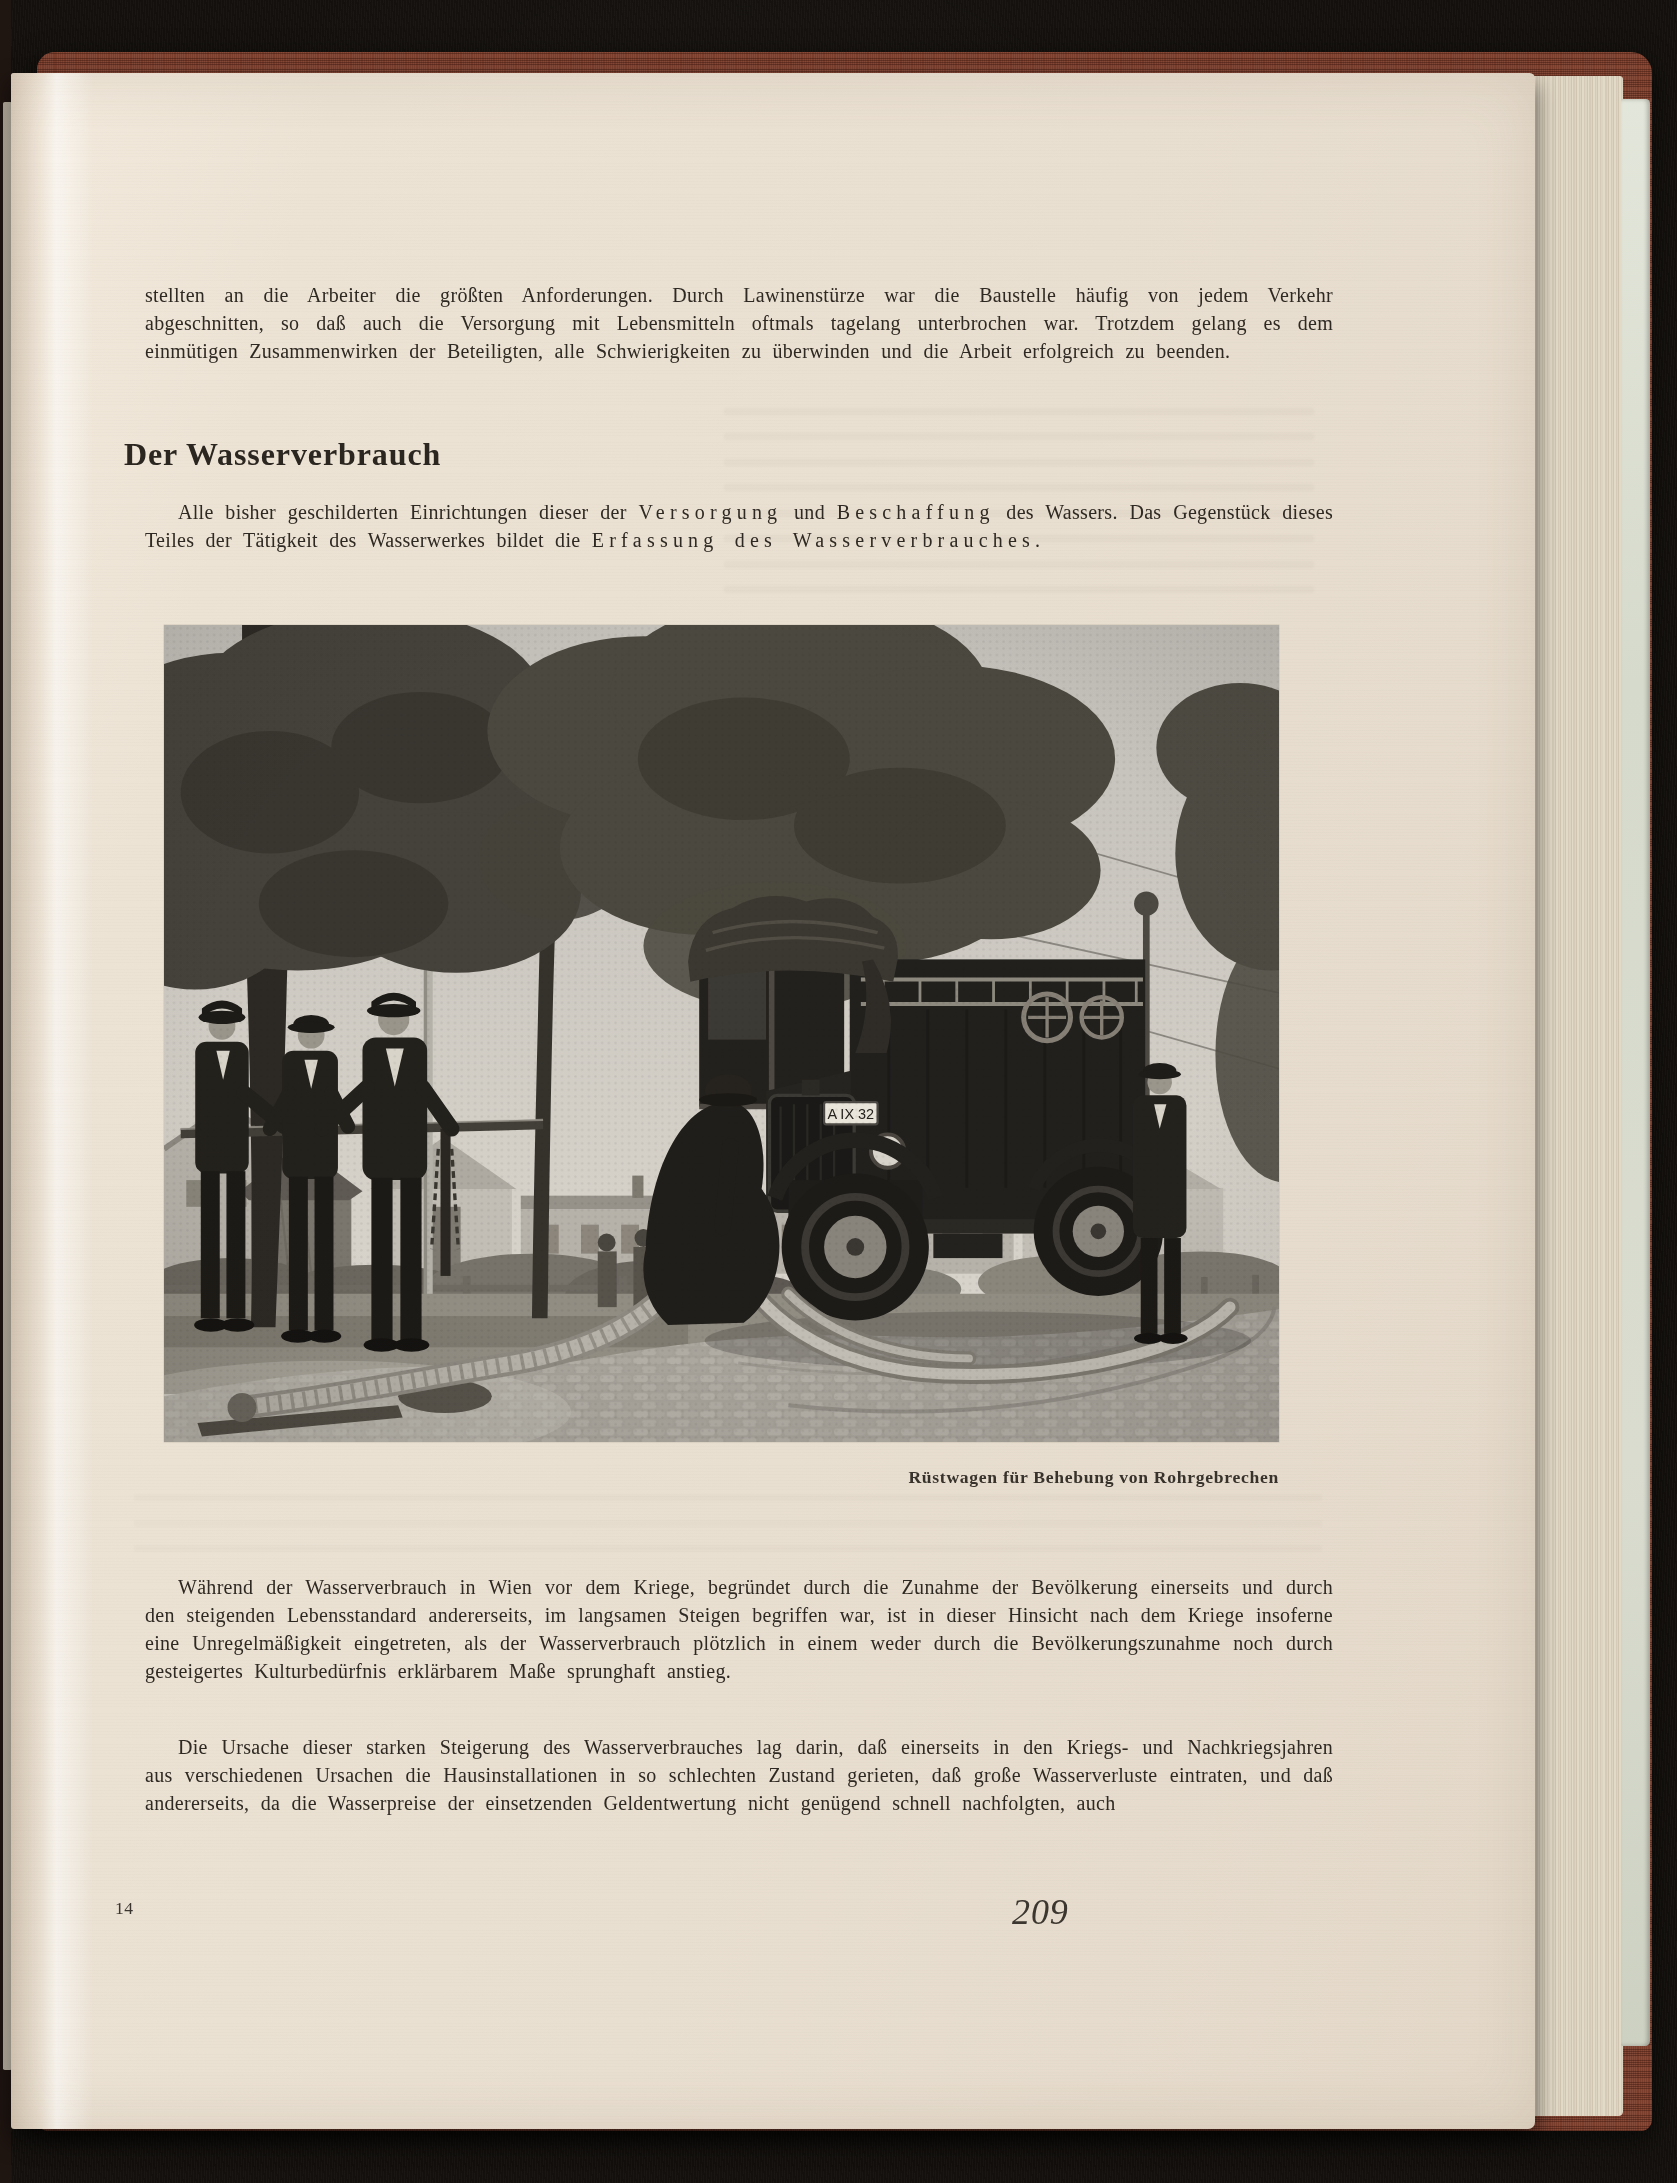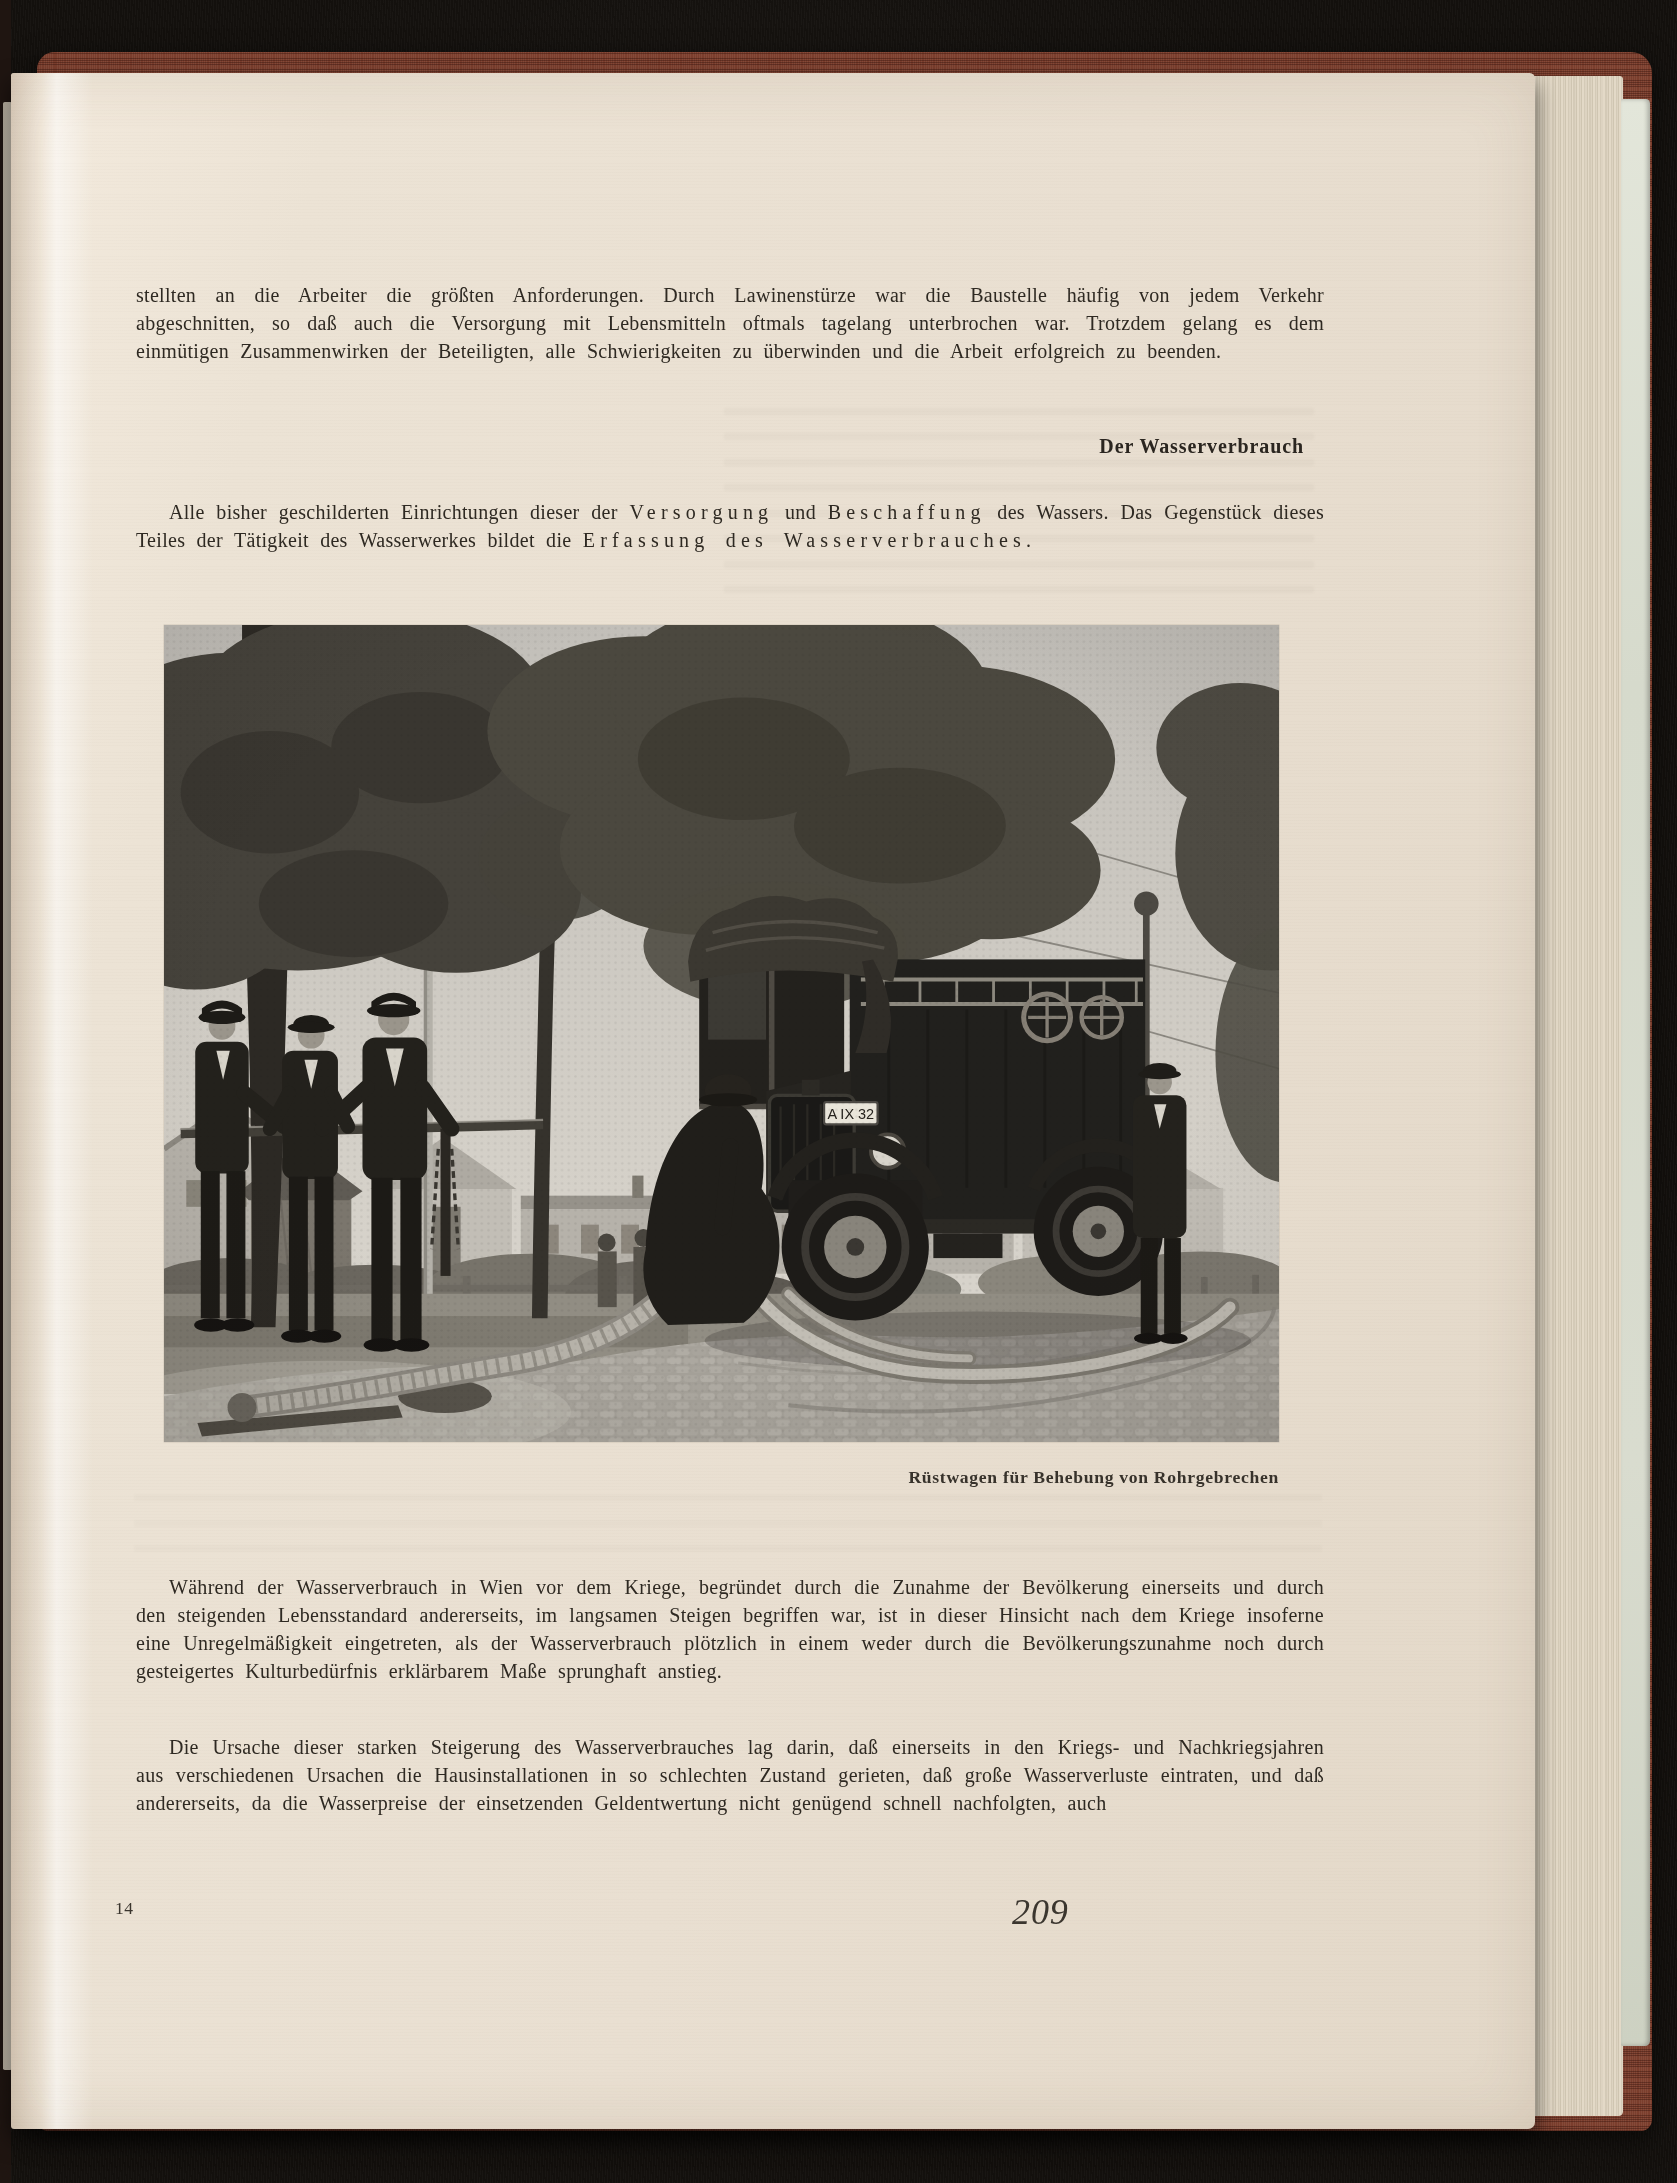--- a/index.html
+++ b/index.html
@@ -52,29 +52,29 @@
     border-radius:2.6px 0 0 3.5px;
   }
   .page::after{ 
     content:"";position:absolute;inset:0;pointer-events:none;
     background:repeating-linear-gradient(0deg, rgba(90,70,50,.016) 0 0.9px, rgba(0,0,0,0) 0.9px 3.1px);
   }
   .ghost{position:absolute;pointer-events:none;filter:blur(1.3px);
     background:repeating-linear-gradient(0deg, rgba(105,95,82,.075) 0 7px, rgba(0,0,0,0) 7px 25.5px);}
   
   .tb{
-    position:absolute;left:136px;width:1188px;color:#2e2922;
+    position:absolute;left:145px;width:1188px;color:#2e2922;
     font-size:20px;line-height:28px;text-align:justify;
     word-spacing:.30em;letter-spacing:.015em;
   }
   .indent{text-indent:33px;}
   .sperr{letter-spacing:.26em;}
   .heading{
-    position:absolute;left:116px;width:1188px;text-align:right;
-    font-size:20px;line-height:33px;font-weight:700;letter-spacing:0.9px;color:#2b2620;
+    position:absolute;left:124px;width:1188px;text-align:left;
+    font-size:32px;line-height:33px;font-weight:700;letter-spacing:0.9px;color:#2b2620;
   }
   .caption{
     position:absolute;left:164px;width:1115px;text-align:center;
     font-size:17.6px;line-height:21px;color:#37322b;font-weight:700;letter-spacing:.04em;
   }
   .photo{
     position:absolute;left:164px;top:625px;width:1115px;height:817px;
     box-shadow:0 0 0 0.4px rgba(90,80,65,.25);
     background:#c9c6c0;
   }

